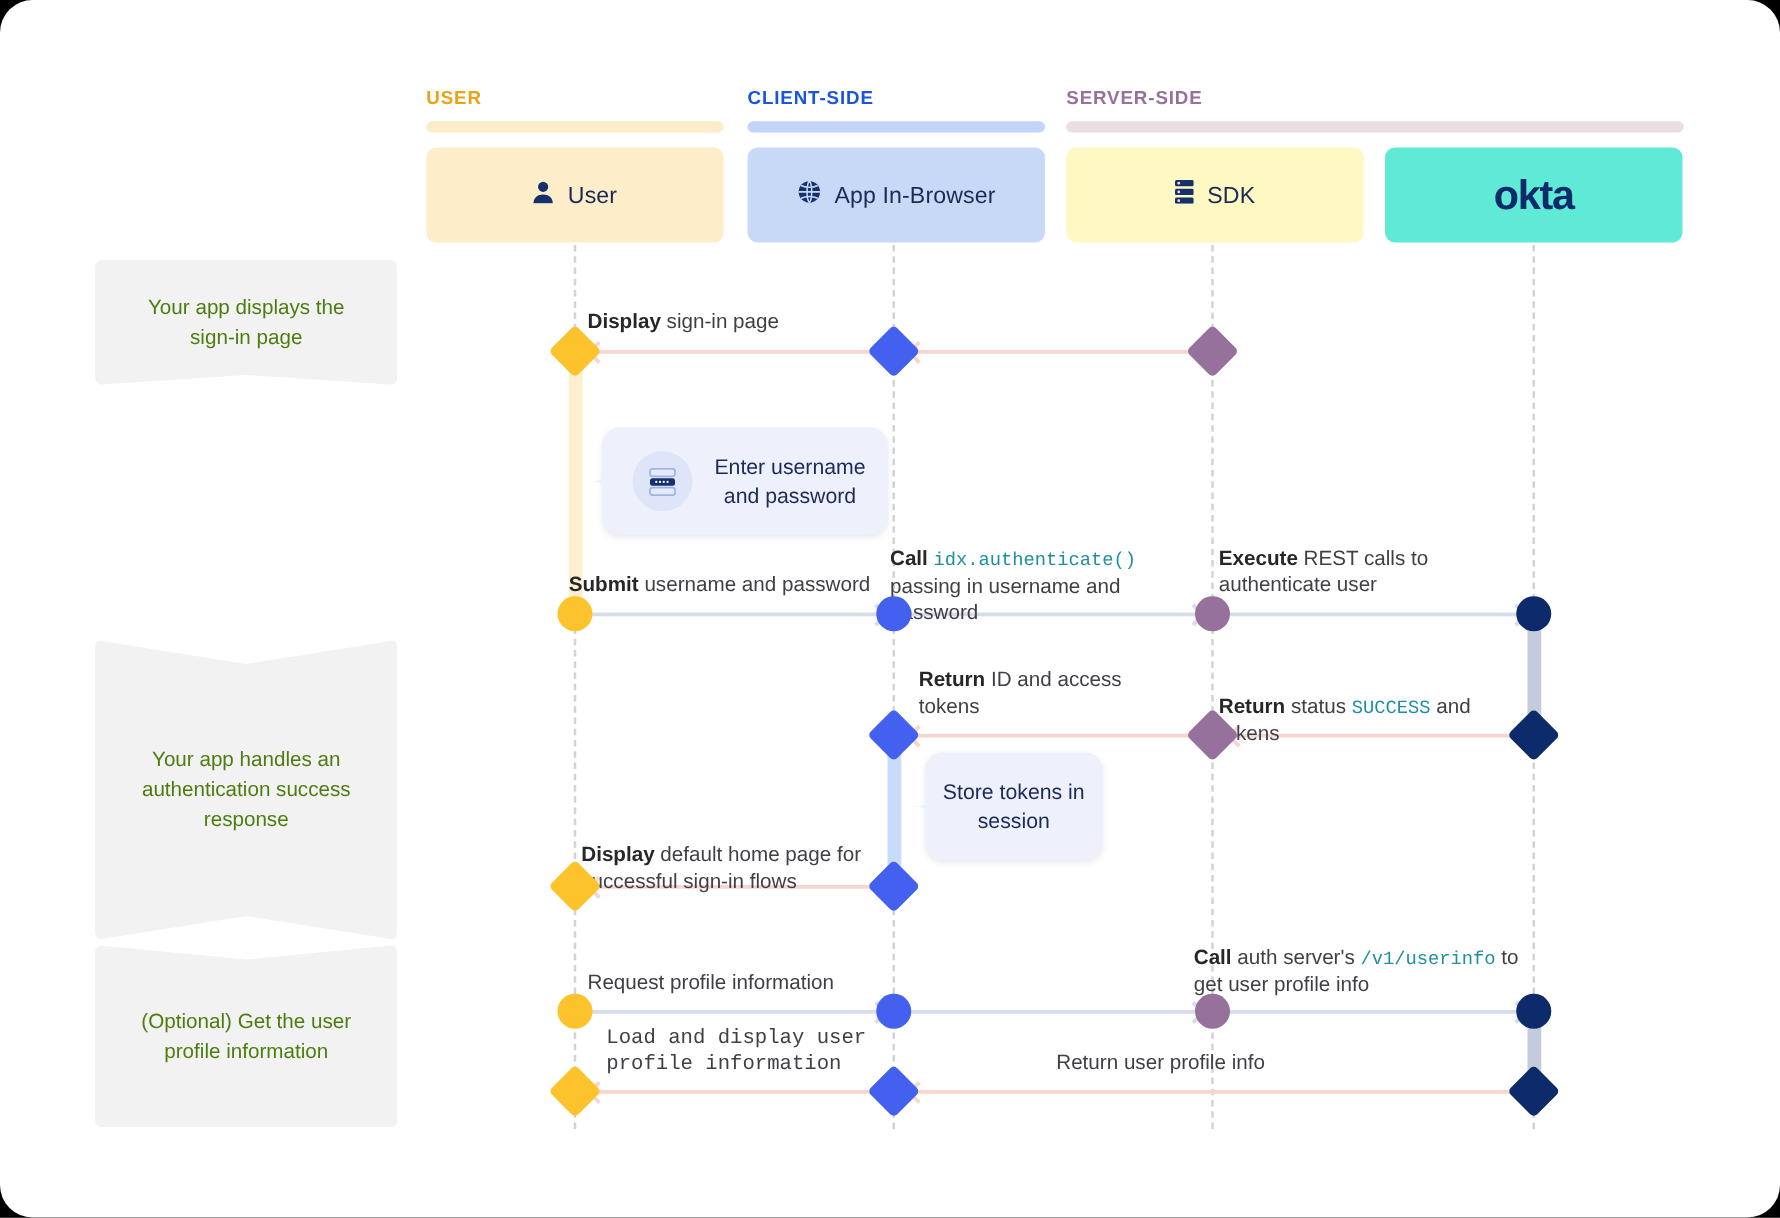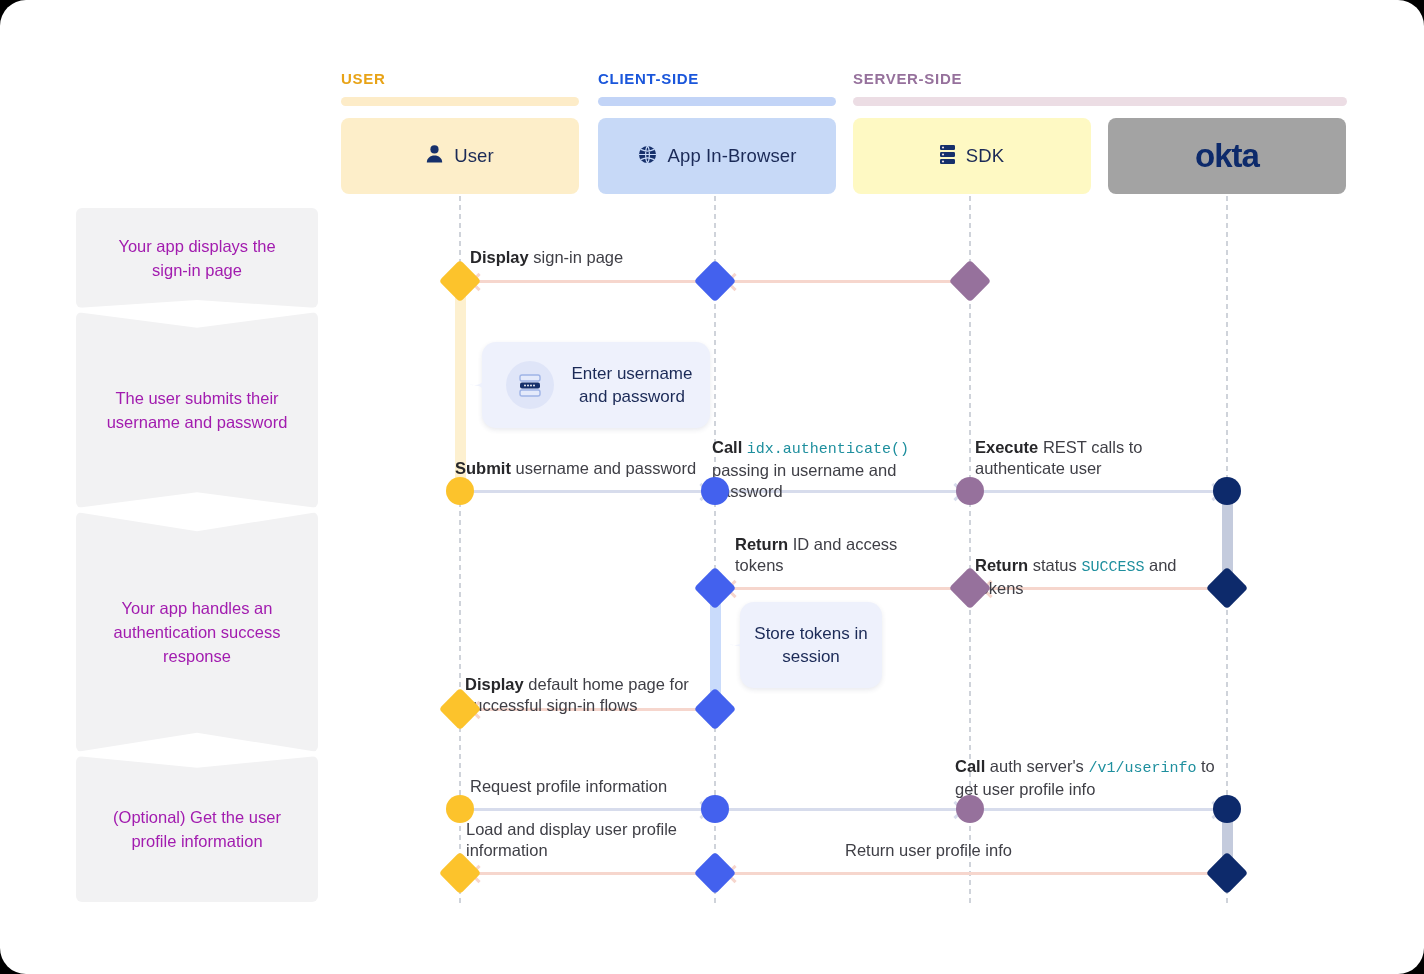--- a/index.html
+++ b/index.html
@@ -32,21 +32,21 @@
   }
   .step.first {
     -webkit-clip-path: polygon(0 0, 100% 0, 100% 100%, 50% 92%, 0 100%);
     clip-path: polygon(0 0, 100% 0, 100% 100%, 50% 92%, 0 100%);
   }
   .step.last {
     -webkit-clip-path: polygon(0 0, 50% 8%, 100% 0, 100% 100%, 0 100%);
     clip-path: polygon(0 0, 50% 8%, 100% 0, 100% 100%, 0 100%);
   }
   .step-text {
-    font-size: 16.5px; line-height: 24px; color: #a21caf;
+    font-size: 16.5px; line-height: 24px; color: #4d7c0f;
     padding: 0 14px; max-width: 215px;
   }
 
   
   .grouplabel {
     position: absolute;
     font-size: 15px; font-weight: bold; letter-spacing: 0.7px;
   }
   .groupbar { position: absolute; height: 9px; border-radius: 5px; }
 
@@ -124,23 +124,20 @@
   }
 </style>
 </head>
 <body>
 
 <div id="card">
 
   <div class="steps">
     <div class="step first" style="top:208px;height:100px;">
       <div class="step-text">Your app displays the sign-in page</div>
-    </div>
-    <div class="step" style="top:312px;height:196px;">
-      <div class="step-text">The user submits their username and password</div>
     </div>
     <div class="step" style="top:512px;height:240px;">
       <div class="step-text">Your app handles an authentication success response</div>
     </div>
     <div class="step last" style="top:756px;height:146px;">
       <div class="step-text">(Optional) Get the user profile information</div>
     </div>
   </div>
 
   <div class="grouplabel" style="left:341px;top:70px;color:#e8a317;">USER</div>
@@ -179,21 +176,21 @@
         <rect x="0" y="7" width="15" height="5" rx="1.2" fill="#16306b"></rect>
         <rect x="0" y="14" width="15" height="5" rx="1.2" fill="#16306b"></rect>
         <circle cx="3" cy="2.5" r="1.1" fill="#ecdee4"></circle>
         <circle cx="3" cy="9.5" r="1.1" fill="#ecdee4"></circle>
         <circle cx="3" cy="16.5" r="1.1" fill="#ecdee4"></circle>
       </svg>
     </span>
     <span class="lab">SDK</span>
   </div>
 
-  <div class="lanebox" style="left:1108px;width:238px;background:#a3a3a3;">
+  <div class="lanebox" style="left:1108px;width:238px;background:#5eead4;">
     <span class="okta-word">okta</span>
   </div>
 
   <div class="lifeline" style="left:459px;"></div>
   <div class="lifeline" style="left:714px;"></div>
   <div class="lifeline" style="left:969px;"></div>
   <div class="lifeline" style="left:1226px;"></div>
 
   <div class="actbar" style="left:455px;top:280px;height:212px;background:#fdf0cf;"></div>
   <div class="actbar" style="left:710px;top:586px;height:124px;background:#c9dbfb;"></div>
@@ -320,19 +317,19 @@
   <div class="circle" style="left:1227px;top:809px;background:#0d2a6b;"></div>
 
   <div class="arrow left" style="left:472px;top:872px;width:232px;">
     <div class="shaft" style="background:#f6d6cd;"></div>
     <div class="head" style="border-color:#f6d6cd;"></div>
   </div>
   <div class="arrow left" style="left:728px;top:872px;width:486px;">
     <div class="shaft" style="background:#f6d6cd;"></div>
     <div class="head" style="border-color:#f6d6cd;"></div>
   </div>
-  <div class="msg" style="left:466px;top:819px;width:238px;">Load and display user profile information</div>
+  <div class="msg" style="left:485px;top:819px;width:238px;font-family:Liberation Mono, monospace;">Load and display user profile information</div>
   <div class="msg" style="left:845px;top:840px;width:250px;">Return user profile info</div>
   <div class="diamond" style="left:460px;top:873px;background:#fcc32c;"></div>
   <div class="diamond" style="left:715px;top:873px;background:#4361ee;"></div>
   <div class="diamond" style="left:1227px;top:873px;background:#0d2a6b;"></div>
 
 </div>
 
 </body></html>

